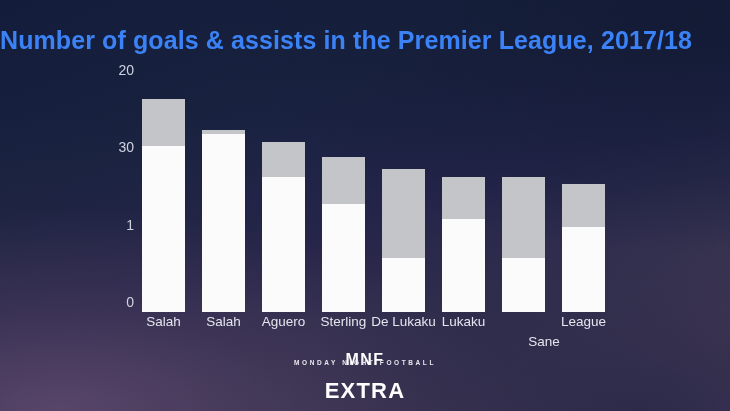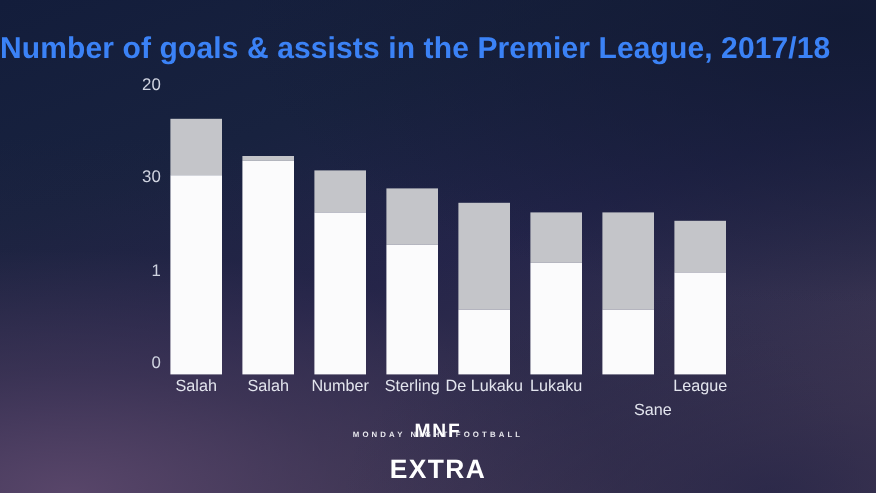--- a/index.html
+++ b/index.html
@@ -208,21 +208,21 @@
       </div>
       <div class="bar-col" style="left: 424px;">
         <div class="seg-assists" style="height: 42.5333px; background: rgb(196, 197, 201);"></div>
         <div class="seg-goals" style="height: 85.0667px; background: rgb(251, 251, 252);"></div>
       </div>
     </div>
 
   <div class="x-labels" id="x-labels">
       <div class="x-label" style="left: 33.5px;">Salah</div>
       <div class="x-label" style="left: 93.5px;">Salah</div>
-      <div class="x-label" style="left: 153.5px;">Number</div>
+      <div class="x-label" style="left: 153.5px;">Aguero</div>
       <div class="x-label" style="left: 213.5px;">Sterling</div>
       <div class="x-label" style="left: 273.5px;">De Lukaku</div>
       <div class="x-label" style="left: 333.5px;">Lukaku</div>
       <div class="x-label" style="left: 414px; margin-top: 20px;">Sane</div>
       <div class="x-label" style="left: 453.5px;">League</div>
     </div>
 
   <div class="logo">
     <div class="logo-mnf">MNF</div>
     <div class="logo-tag">MONDAY NIGHT FOOTBALL</div>

